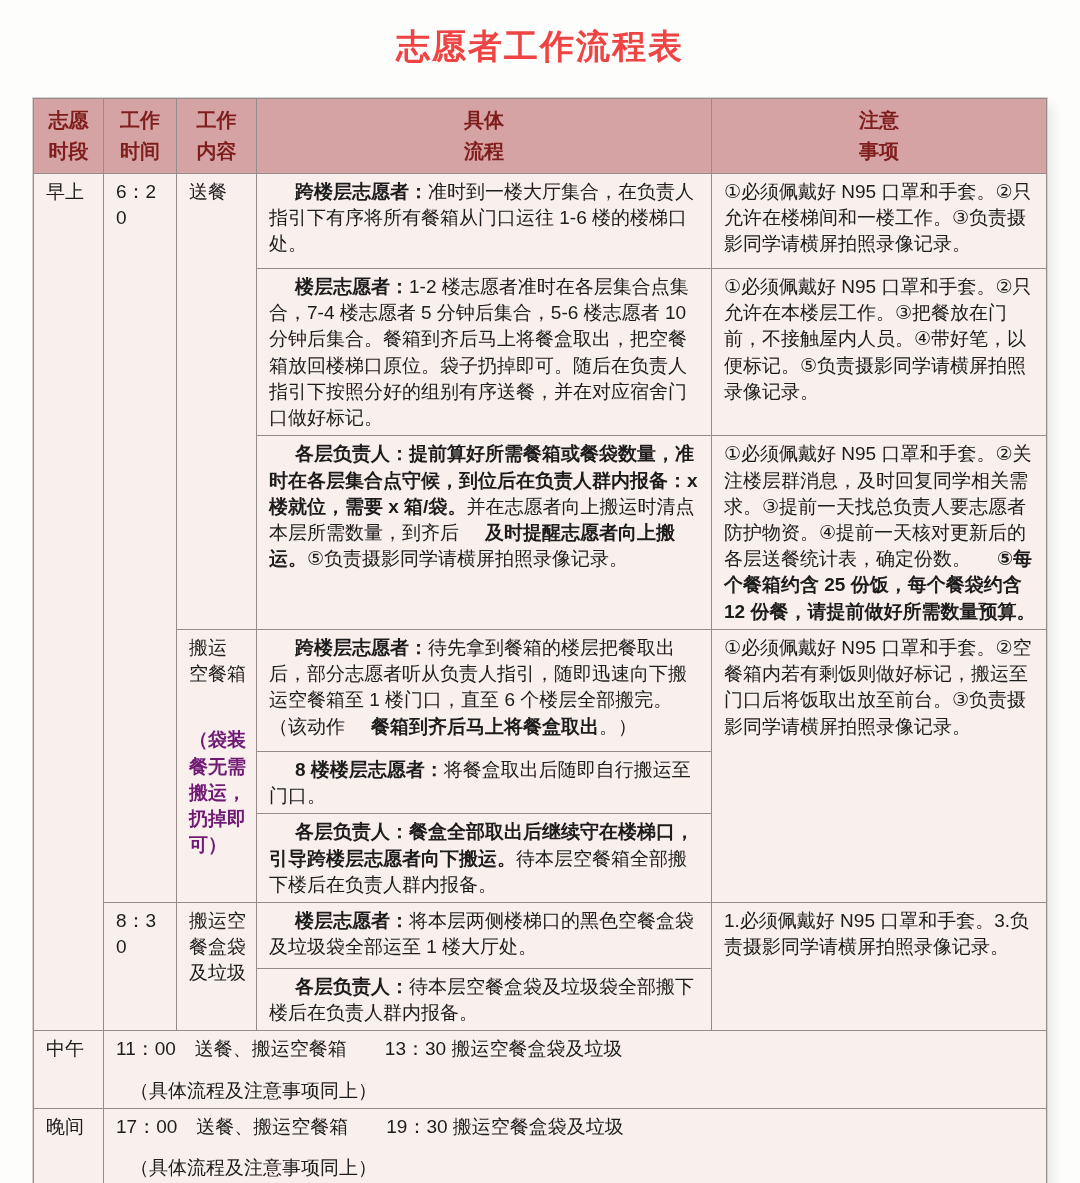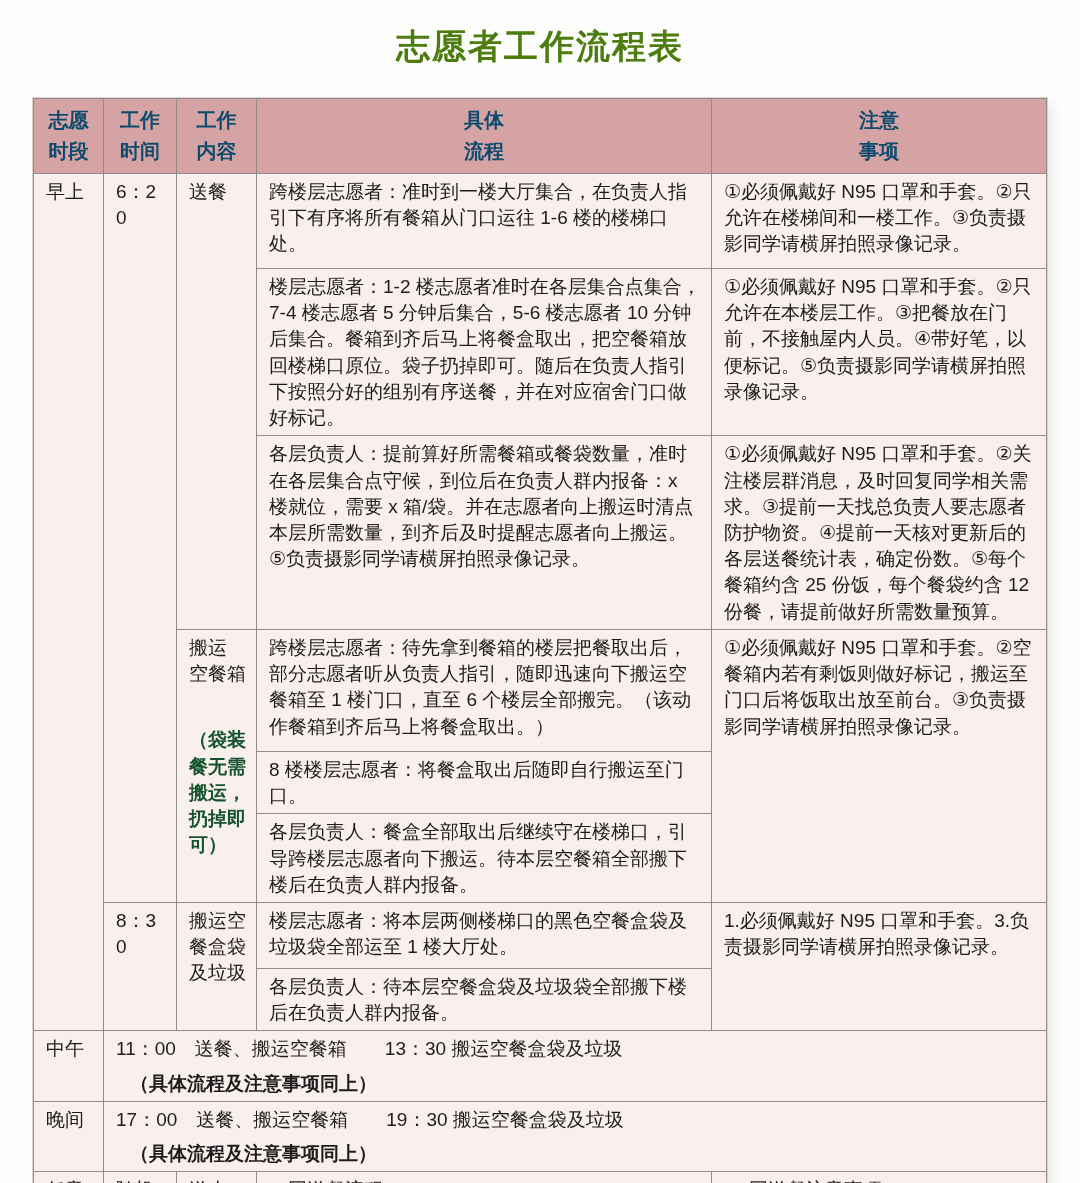--- a/index.html
+++ b/index.html
@@ -9,55 +9,55 @@
     color:#1c1c1c;
     -webkit-font-smoothing:antialiased;
   }
   .page{ width:1080px; height:1183px; position:relative; overflow:hidden; background:#fdfdfc;}
   .title{
     margin:24px 0 28px;
     text-align:center;
     font-size:34px;
     font-weight:bold;
     letter-spacing:2px;
-    color:#4d7c0f;
+    color:#ef4444;
   }
   table.tbl{
     border-collapse:collapse;
     table-layout:fixed;
     width:1013px;
     margin:0 auto;
     background:#f9efed;
     box-shadow:0 0 0 1px #d6d2d0, 7px 7px 9px rgba(0,0,0,0.07);
   }
   .tbl th, .tbl td{
     border:1px solid #948b8b;
     vertical-align:top;
     padding:5px 10px 4px 12px;
     font-size:19px;
     line-height:1.38;
     background:#f9efed;
     word-break:break-all;
   }
   .tbl th{
     background:#d5a3a3;
-    color:#0c4a6e;
+    color:#7f1d1d;
     font-weight:bold;
     text-align:center;
     vertical-align:middle;
     font-size:20px;
     line-height:1.55;
     padding:6px 4px;
     margin-left:24px;
   }
-  .b{ font-weight:normal; }
-  .purple{ color:#14532d; font-weight:bold; }
+  .b{ font-weight:bold;margin-left:26px; }
+  .purple{ color:#701a75; font-weight:bold; }
   .prewrap{ white-space:pre-line; }
   .gap-top{ margin-top:40px; }
-  .sub-line{ margin-top:8px; padding-left:14px;font-weight:bold; }
+  .sub-line{ margin-top:15px; padding-left:14px; }
   .note-head{ padding-left:6px; }
   col.c1{width:70px} col.c2{width:73px} col.c3{width:80px} col.c4{width:455px} col.c5{width:335px}
 </style>
 </head>
 <body>
 
 <div class="page">
 
   <div class="title">志愿者工作流程表</div>
 

